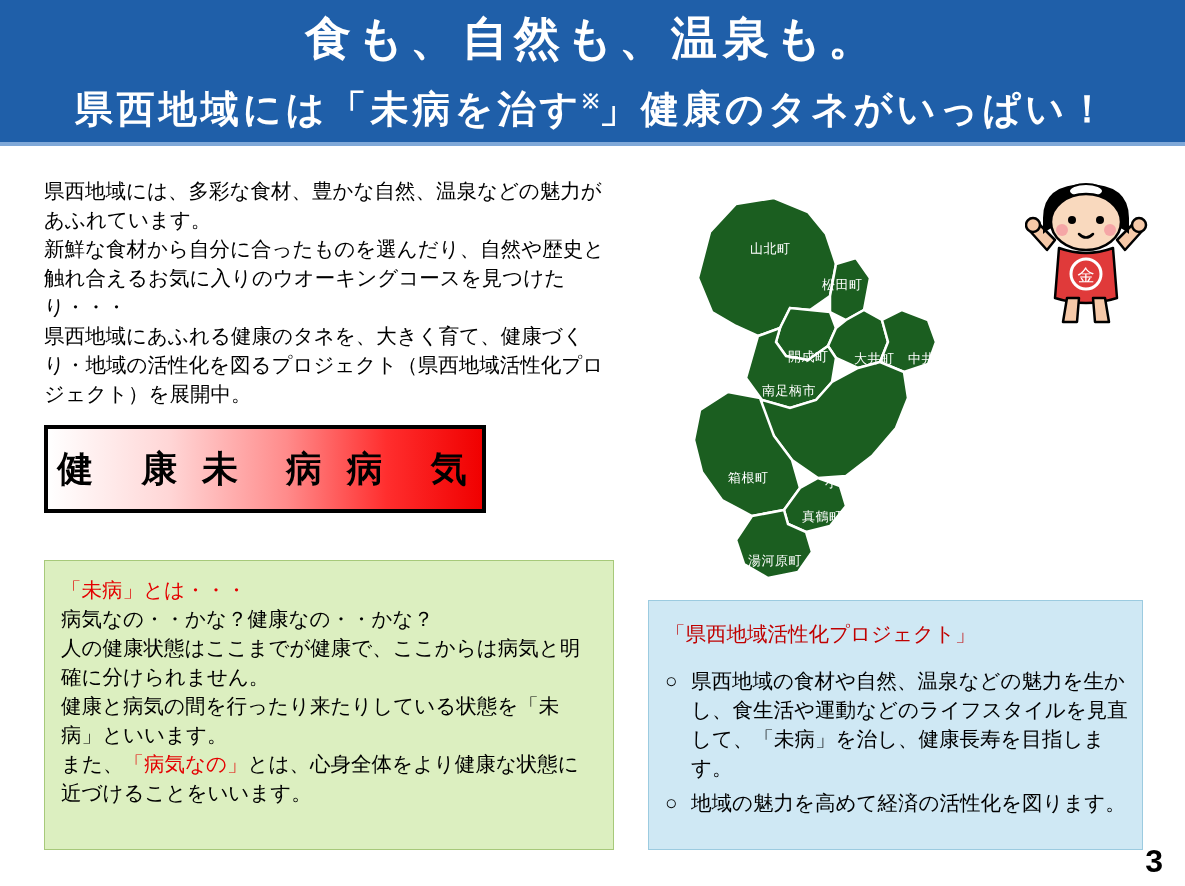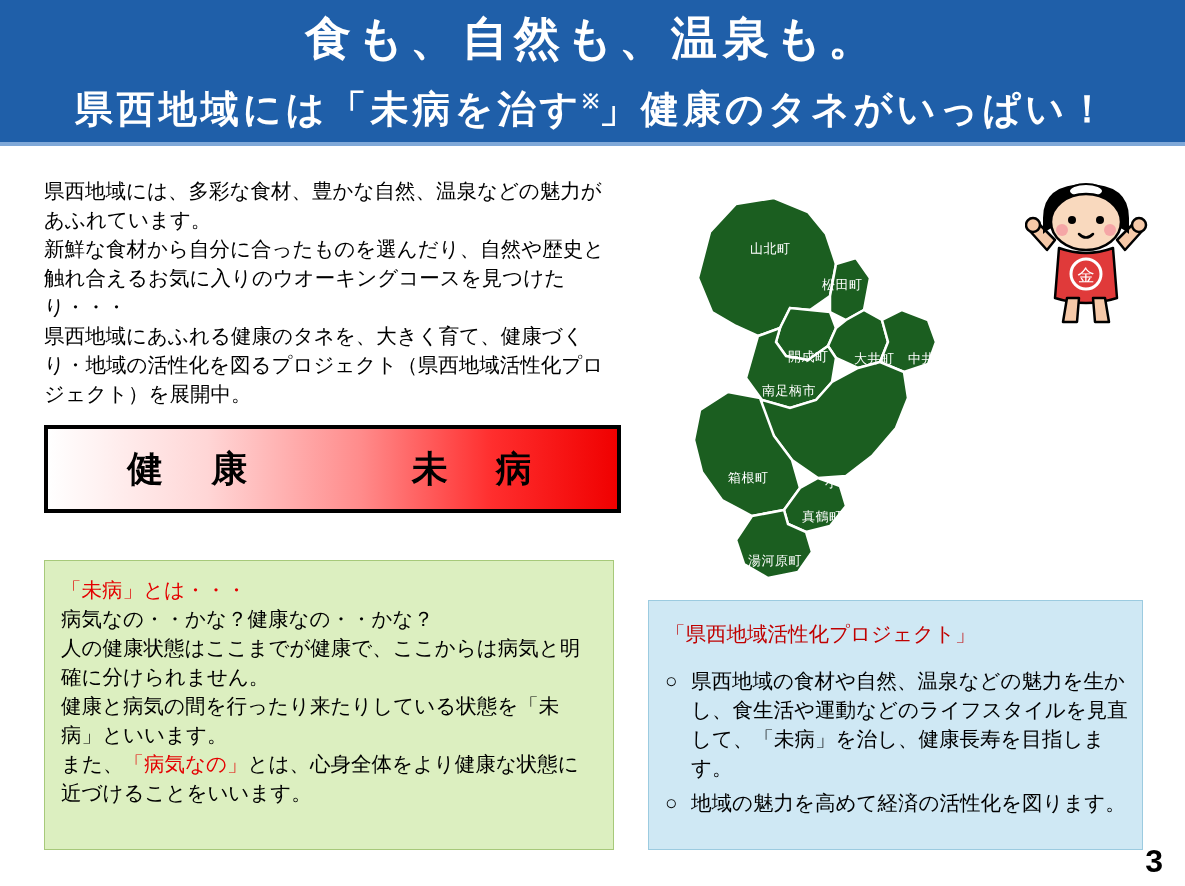--- a/index.html
+++ b/index.html
@@ -78,21 +78,21 @@
   }
   .intro p {
     margin: 0;
   }
 
   
   .gradient-bar {
     position: absolute;
     left: 44px;
     top: 425px;
-    width: 577px;
+    width: 442px;
     height: 88px;
     border: 4px solid #000000;
     background: linear-gradient(to right, #ffffff 0%, #ffd6d6 28%, #ff8b8b 55%, #ff2e2e 78%, #f00000 100%);
     box-sizing: border-box;
     text-decoration: underline;
   }
   .gradient-bar .labels {
     position: absolute;
     left: 0; top: 0;
     width: 100%;
@@ -215,20 +215,21 @@
   <div class="intro">
     <p>県西地域には、多彩な食材、豊かな自然、温泉などの魅力があふれています。</p>
     <p>新鮮な食材から自分に合ったものを選んだり、自然や歴史と触れ合えるお気に入りのウオーキングコースを見つけたり・・・</p>
     <p>県西地域にあふれる健康のタネを、大きく育て、健康づくり・地域の活性化を図るプロジェクト（県西地域活性化プロジェクト）を展開中。</p>
   </div>
 
   <div class="gradient-bar">
     <div class="labels">
       <span>健　康</span>
       <span>未　病</span>
+      <span>病　気</span>
     </div>
   </div>
 
   <div class="green-box">
     <p class="red-text">「未病」とは・・・</p>
     <p>病気なの・・かな？健康なの・・かな？</p>
     <p>人の健康状態はここまでが健康で、ここからは病気と明確に分けられません。</p>
     <p>健康と病気の間を行ったり来たりしている状態を「未病」といいます。</p>
     <p><span>また、</span><span class="red-text">「病気なの」</span><span>とは、心身全体をより健康な状態に近づけることをいいます。</span></p>
   </div>

